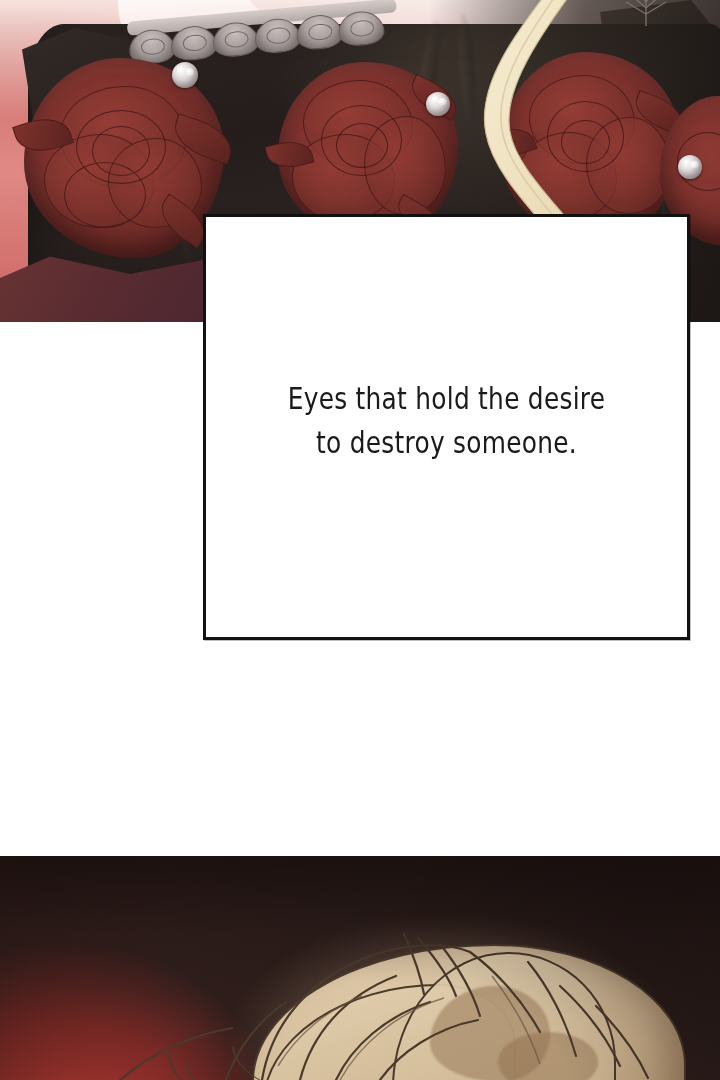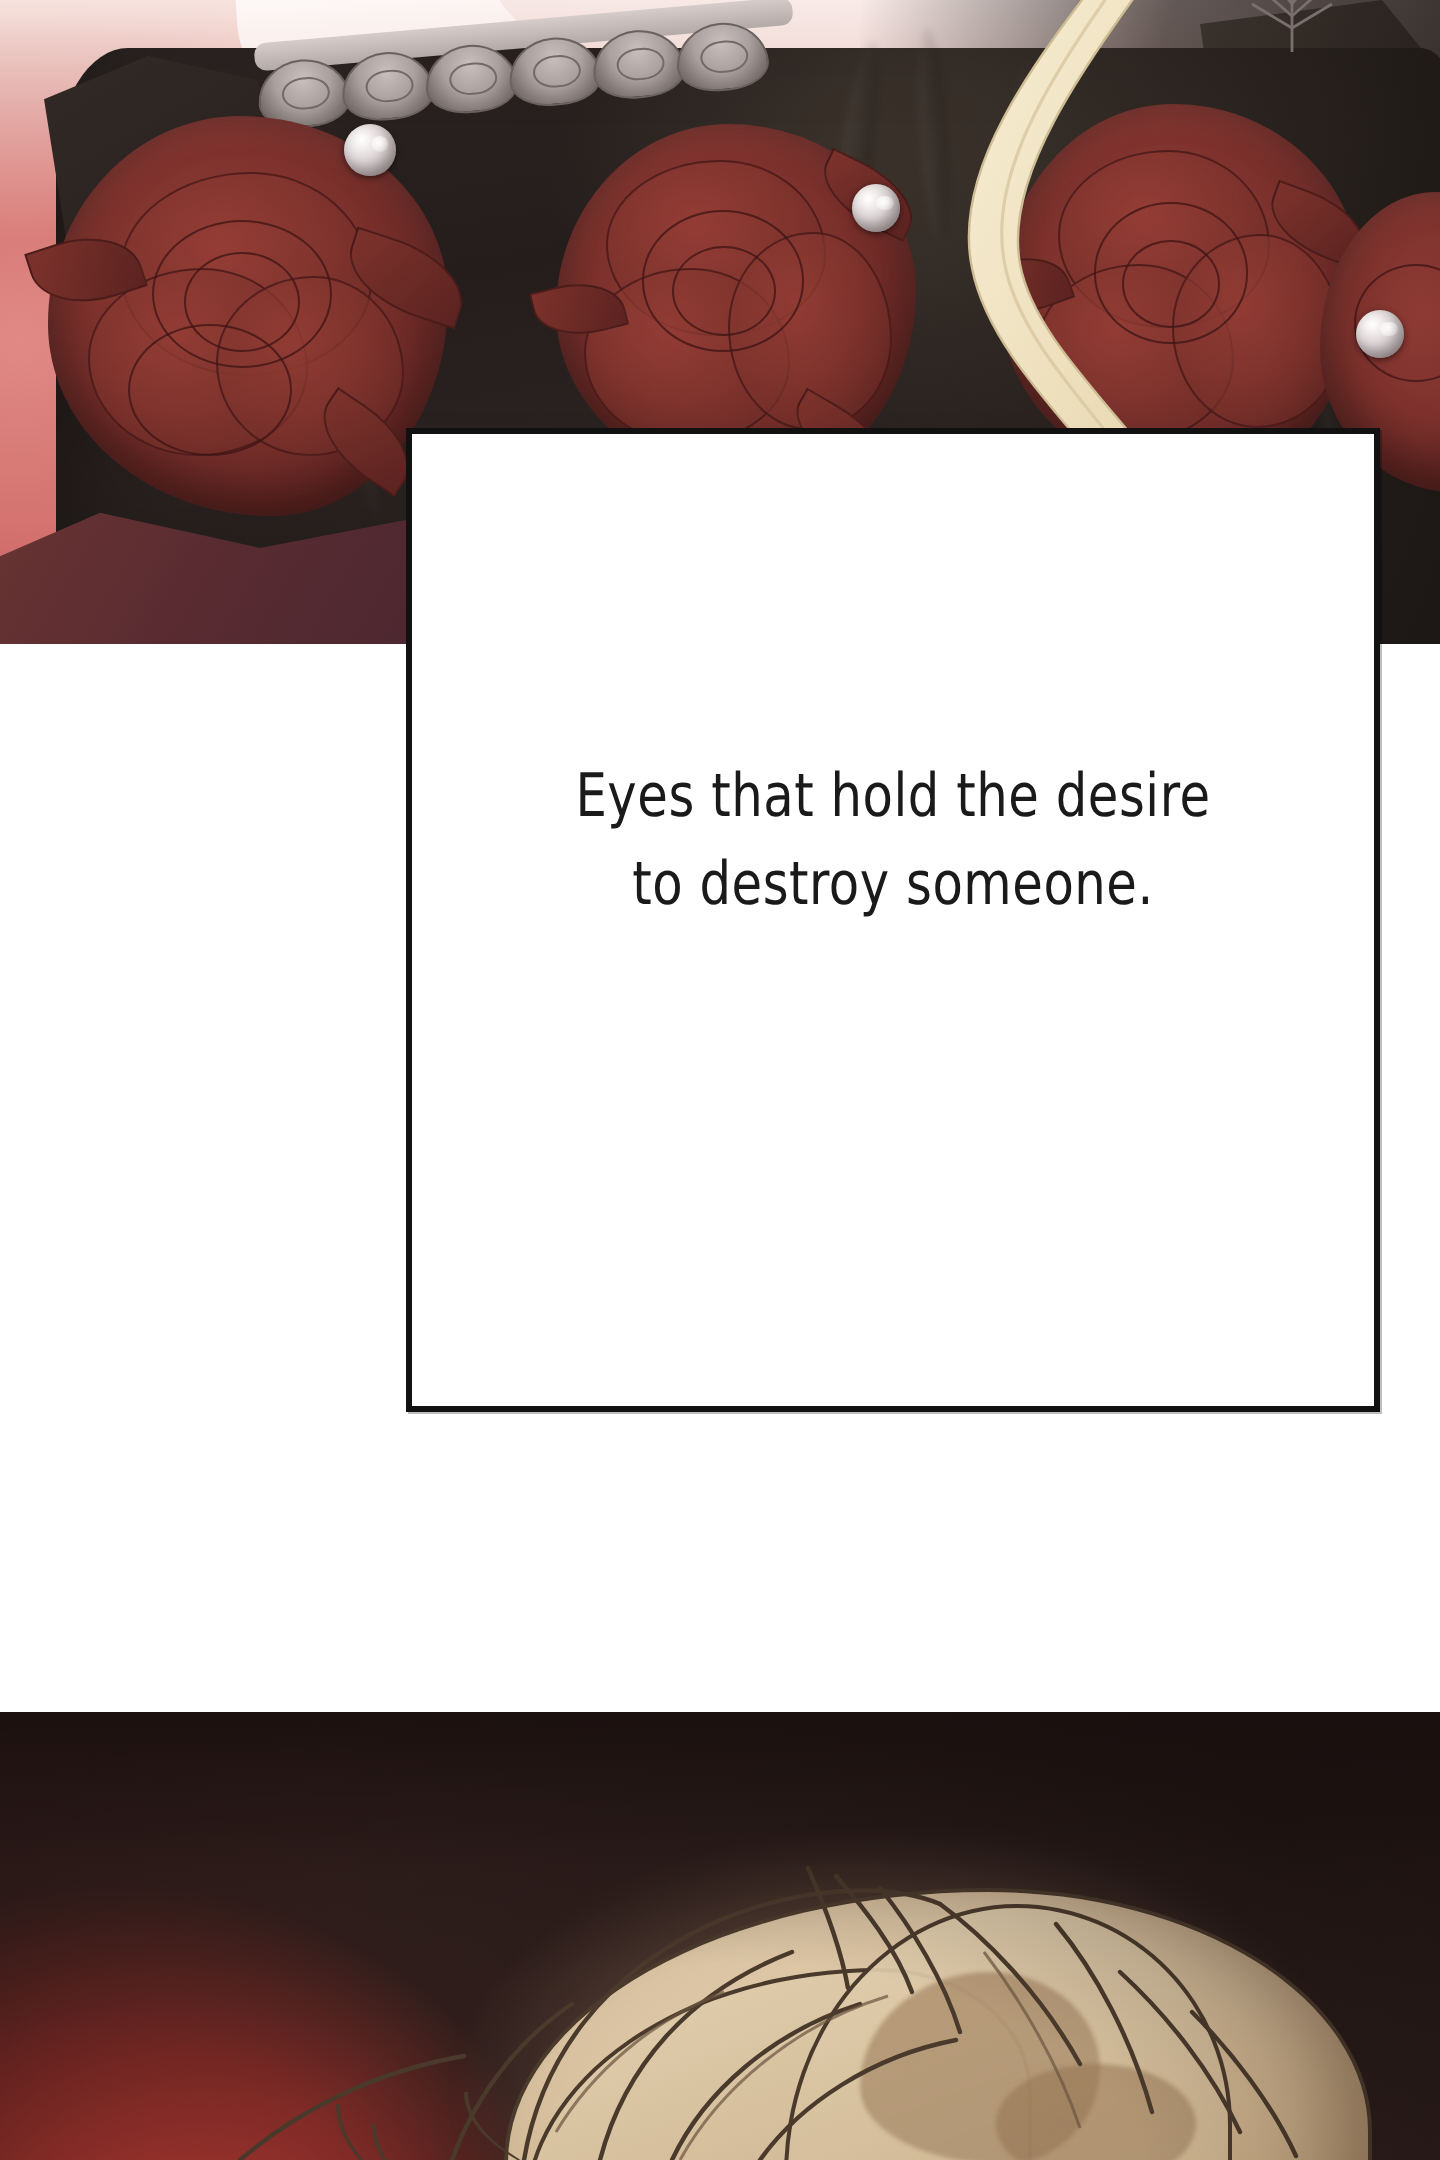--- a/index.html
+++ b/index.html
@@ -176,21 +176,21 @@
 
   
   .ornament {
     position:absolute; left: 616px; top: -8px; width: 46px; height: 34px;
   }
 
   
   #narration-box {
     position: absolute;
     left: 203px; top: 214px;
-    width: 487px; height: 492px;
+    width: 487px; height: 426px;
     background: #ffffff;
     border: 3px solid #111111;
     box-sizing: border-box;
     z-index: 40;
     box-shadow: 1px 1px 0 rgba(0,0,0,0.25);
   }
   #narration-text {
     position: absolute;
     left: 0; right: 0;
     top: 160px;

